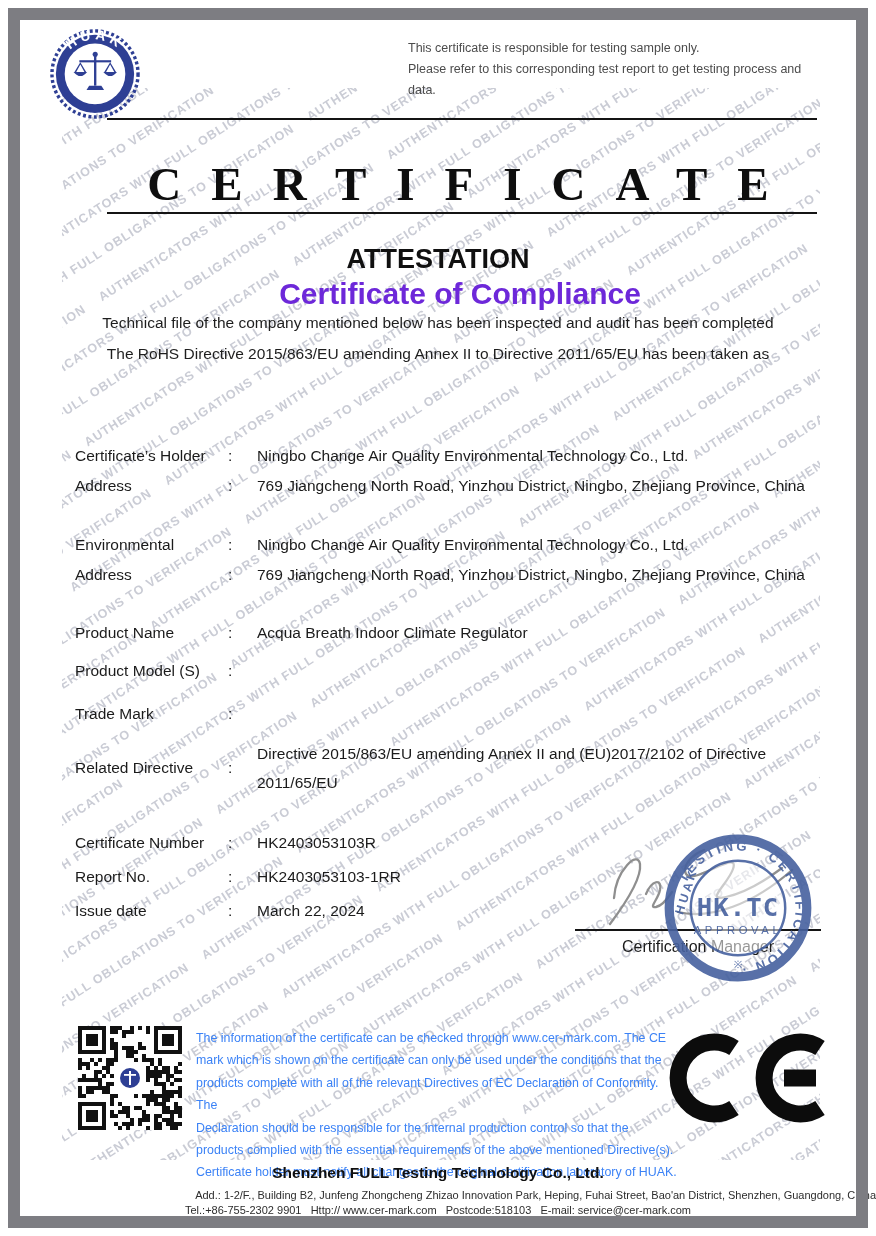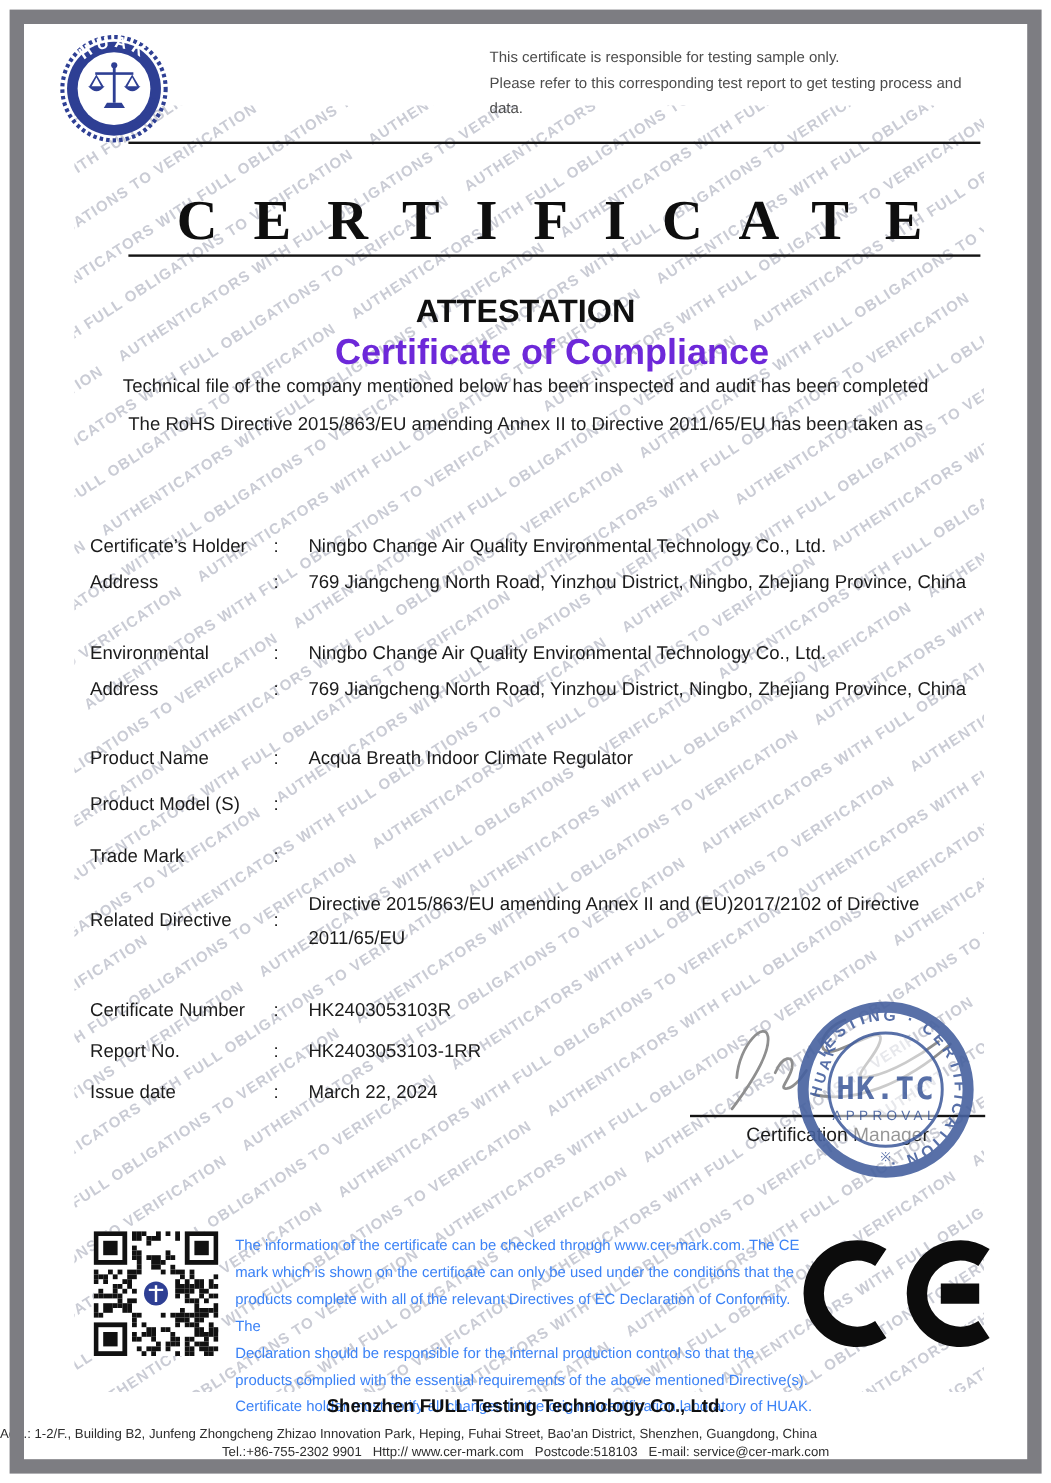--- a/index.html
+++ b/index.html
@@ -42,21 +42,21 @@
   #cert-mgr{left:575px;top:938px;width:246px;text-align:center;font-size:16px;color:#1b1b1b;}
   #stamp-svg{left:660px;top:830px;width:156px;height:156px;z-index:3;}
 
   
   #qr{left:78px;top:1026px;width:104px;height:104px;}
   #info{left:196px;top:1027px;width:482px;font-size:12.4px;line-height:22.4px;color:#3b82f6;}
   #ce{left:668px;top:1032px;width:164px;height:92px;}
 
   
   #footer-company{left:0;right:0;top:1164px;text-align:center;font-size:15.5px;font-weight:bold;color:#101010;}
-  #footer-address{left:0;right:0;top:1189px;text-align:left;font-size:11px;color:#2d2d2d;}
+  #footer-address{left:0;right:0;top:1189px;text-align:right;font-size:11px;color:#2d2d2d;}
   #footer-contact{left:0;right:0;top:1204px;text-align:center;font-size:11px;color:#2d2d2d;white-space:pre;}
 
   .mono{font-family:"DejaVu Sans Mono",monospace;}
 </style>
 </head>
 <body>
 
 <div class="page">
 
   <div id="wm">

